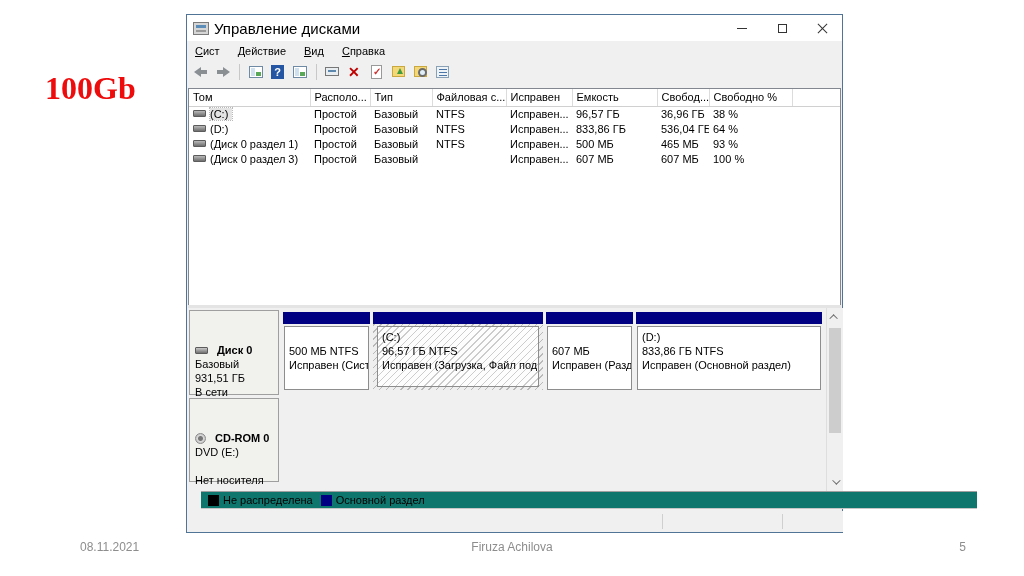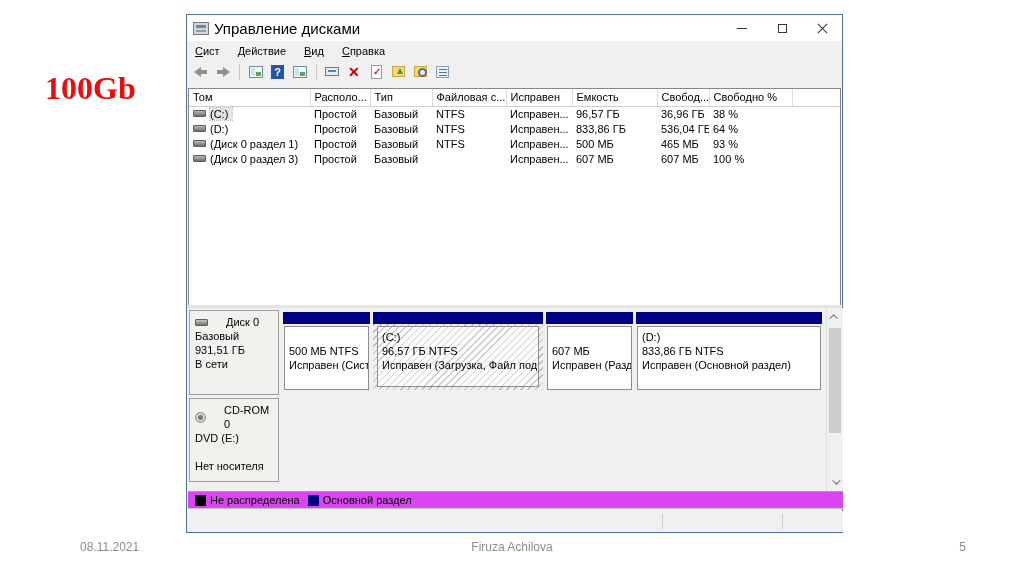--- a/index.html
+++ b/index.html
@@ -84,21 +84,21 @@
             background:linear-gradient(#b9b9b9,#6e6e6e); }
   .vol-sel { background:#e4e4e4; outline:1px dotted #b9b9b9; padding-right:4px; }
 
   
   .splitter { position:absolute; left:1px; top:290px; width:653px; height:3px; background:#e4e4e4; }
 
   
   .graphic-pane { position:absolute; left:1px; top:293px; width:655px; height:183px; background:#f0f0f0; }
   .disk-label { position:absolute; left:1px; width:90px; background:#f1f1ee;
                 border:1px solid #9f9f9f; padding:4px 5px; line-height:14px; font-size:11px; }
-  .disk-label .dl-title { display:flex; align-items:center; gap:18px; font-weight:normal; }
+  .disk-label .dl-title { display:flex; align-items:center; gap:9px; font-weight:bold;margin-top:28px; }
   .disk-ic { width:13px; height:7px; flex:none; border:1px solid #5c5c5c; border-radius:1px;
              background:linear-gradient(#c9c9c9,#707070); }
   .cd-ic { width:11px; height:11px; flex:none; border-radius:50%; border:1px solid #8b8b8b;
            background:radial-gradient(circle at 50% 50%, #777 0 2px, #d9d9d9 3px, #b5b5b5 100%); }
 
   .part-block { position:absolute; top:4px; height:78px; }
   .p1 { left:95px;  width:87px; }
   .p2 { left:185px; width:170px; }
   .p3 { left:358px; width:87px; }
   .p4 { left:448px; width:186px; }
@@ -113,22 +113,22 @@
   .v-scroll { position:absolute; right:1px; top:0; width:16px; height:183px;
               background:#f0f0f0; border-left:1px solid #dedede; }
   .sb-btn { position:absolute; left:0; width:16px; height:16px; display:flex; align-items:center; justify-content:center; }
   .sb-btn.up { top:1px; } .sb-btn.down { bottom:1px; }
   .chev { width:6px; height:6px; border-left:1px solid #6b6b6b; border-top:1px solid #6b6b6b; }
   .chev.u { transform:rotate(45deg) translateY(2px); }
   .chev.d { transform:rotate(225deg) translateY(2px); }
   .sb-thumb { position:absolute; left:2px; top:20px; width:12px; height:105px; background:#cdcdcd; }
 
   
-  .legend-bar { position:absolute; left:1px; top:476px; width:655px; height:18px;
-                background:#d946ef; border-top:1px solid #9f9f9f; border-bottom:1px solid #c6c6c6;
+  .legend-bar { position:absolute; left:14px; top:476px; width:776px; height:18px;
+                background:#0f766e; border-top:1px solid #9f9f9f; border-bottom:1px solid #c6c6c6;
                 display:flex; align-items:center; gap:8px; padding-left:7px; }
   .legend-item { display:flex; align-items:center; gap:4px; }
   .sw { width:11px; height:11px; flex:none; }
   .sw-unalloc { background:#000000; }
   .sw-primary { background:#000082; }
   .statusbar { position:absolute; left:1px; top:496px; width:655px; height:21px; background:#f0f0f0; }
   .sb-sep { position:absolute; top:3px; width:1px; height:15px; background:#cfcfcf; }
   .sb-sep.s1 { left:474px; } .sb-sep.s2 { left:594px; }
 </style>
 </head>

